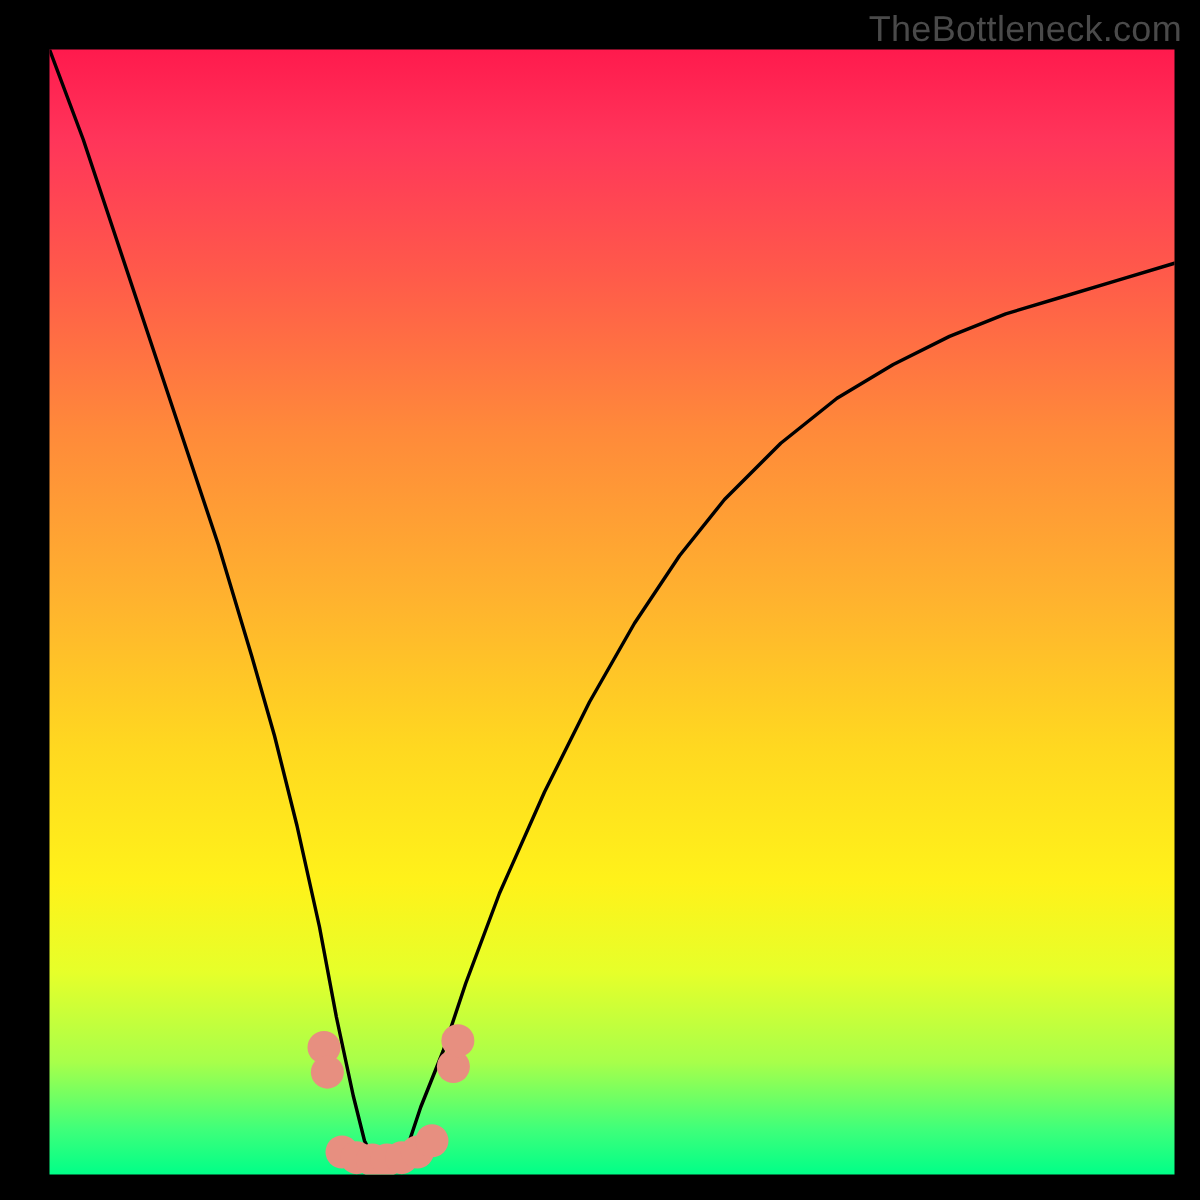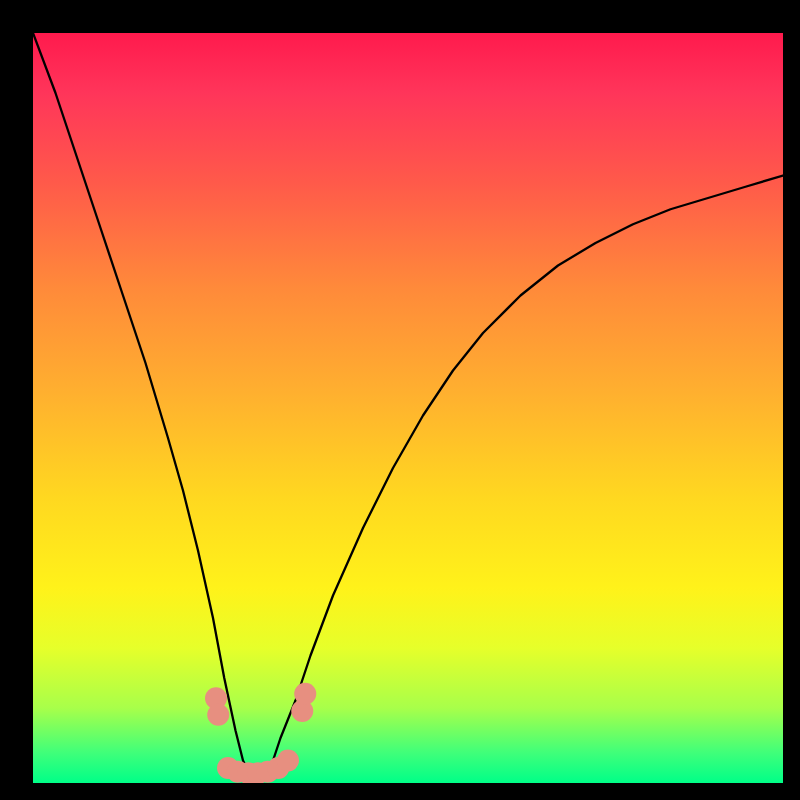--- a/index.html
+++ b/index.html
@@ -54,20 +54,21 @@
   svg.overlay {
     position: absolute;
     top: 0;
     left: 0;
   }
 </style>
 </head>
 <body>
 
 <div class="frame">
+  <div class="watermark">TheBottleneck.com</div>
   <div class="plot-area">
     <svg class="overlay" width="750" height="750" viewBox="0 0 750 750">
       <g id="curve-group">
           <path d="M0.00 0.00 L22.50 60.00 L45.00 127.50 L67.50 195.00 L90.00 262.50 L112.50 330.00 L135.00 405.00 L150.00 457.50 L165.00 517.50 L180.00 585.00 L191.25 645.00 L202.50 697.50 L210.00 727.50 L217.50 742.50 L225.00 746.25 L232.50 742.50 L240.00 727.50 L247.50 705.00 L262.50 667.50 L277.50 622.50 L300.00 562.50 L330.00 495.00 L360.00 435.00 L390.00 382.50 L420.00 337.50 L450.00 300.00 L487.50 262.50 L525.00 232.50 L562.50 210.00 L600.00 191.25 L637.50 176.25 L675.00 165.00 L712.50 153.75 L750.00 142.50" fill="none" stroke="#000000" stroke-width="2.3" stroke-linecap="round" stroke-linejoin="round"></path>
         </g>
       <g id="marker-group">
           <circle cx="183.00" cy="665.25" r="11" fill="#e78f80"></circle>
           <circle cx="185.25" cy="681.75" r="11" fill="#e78f80"></circle>
           <circle cx="195.00" cy="735.00" r="11" fill="#e78f80"></circle>
           <circle cx="204.75" cy="738.75" r="11" fill="#e78f80"></circle>

